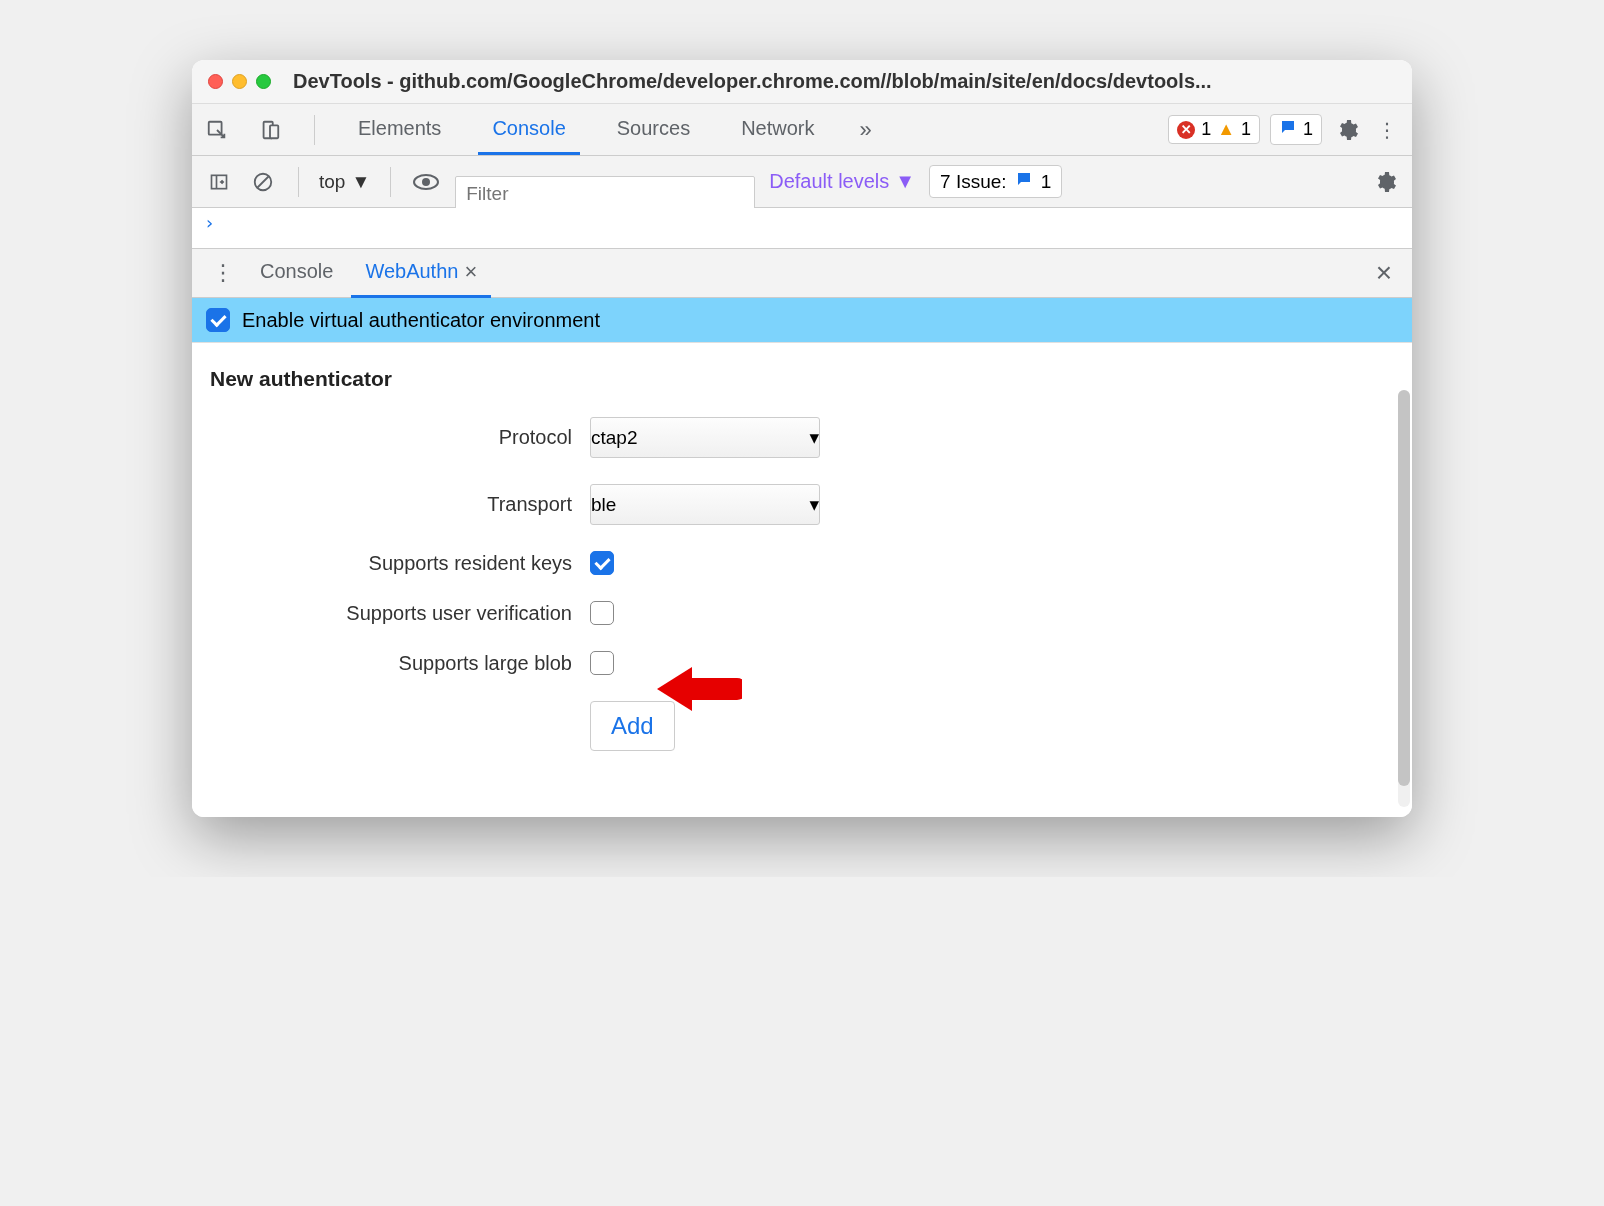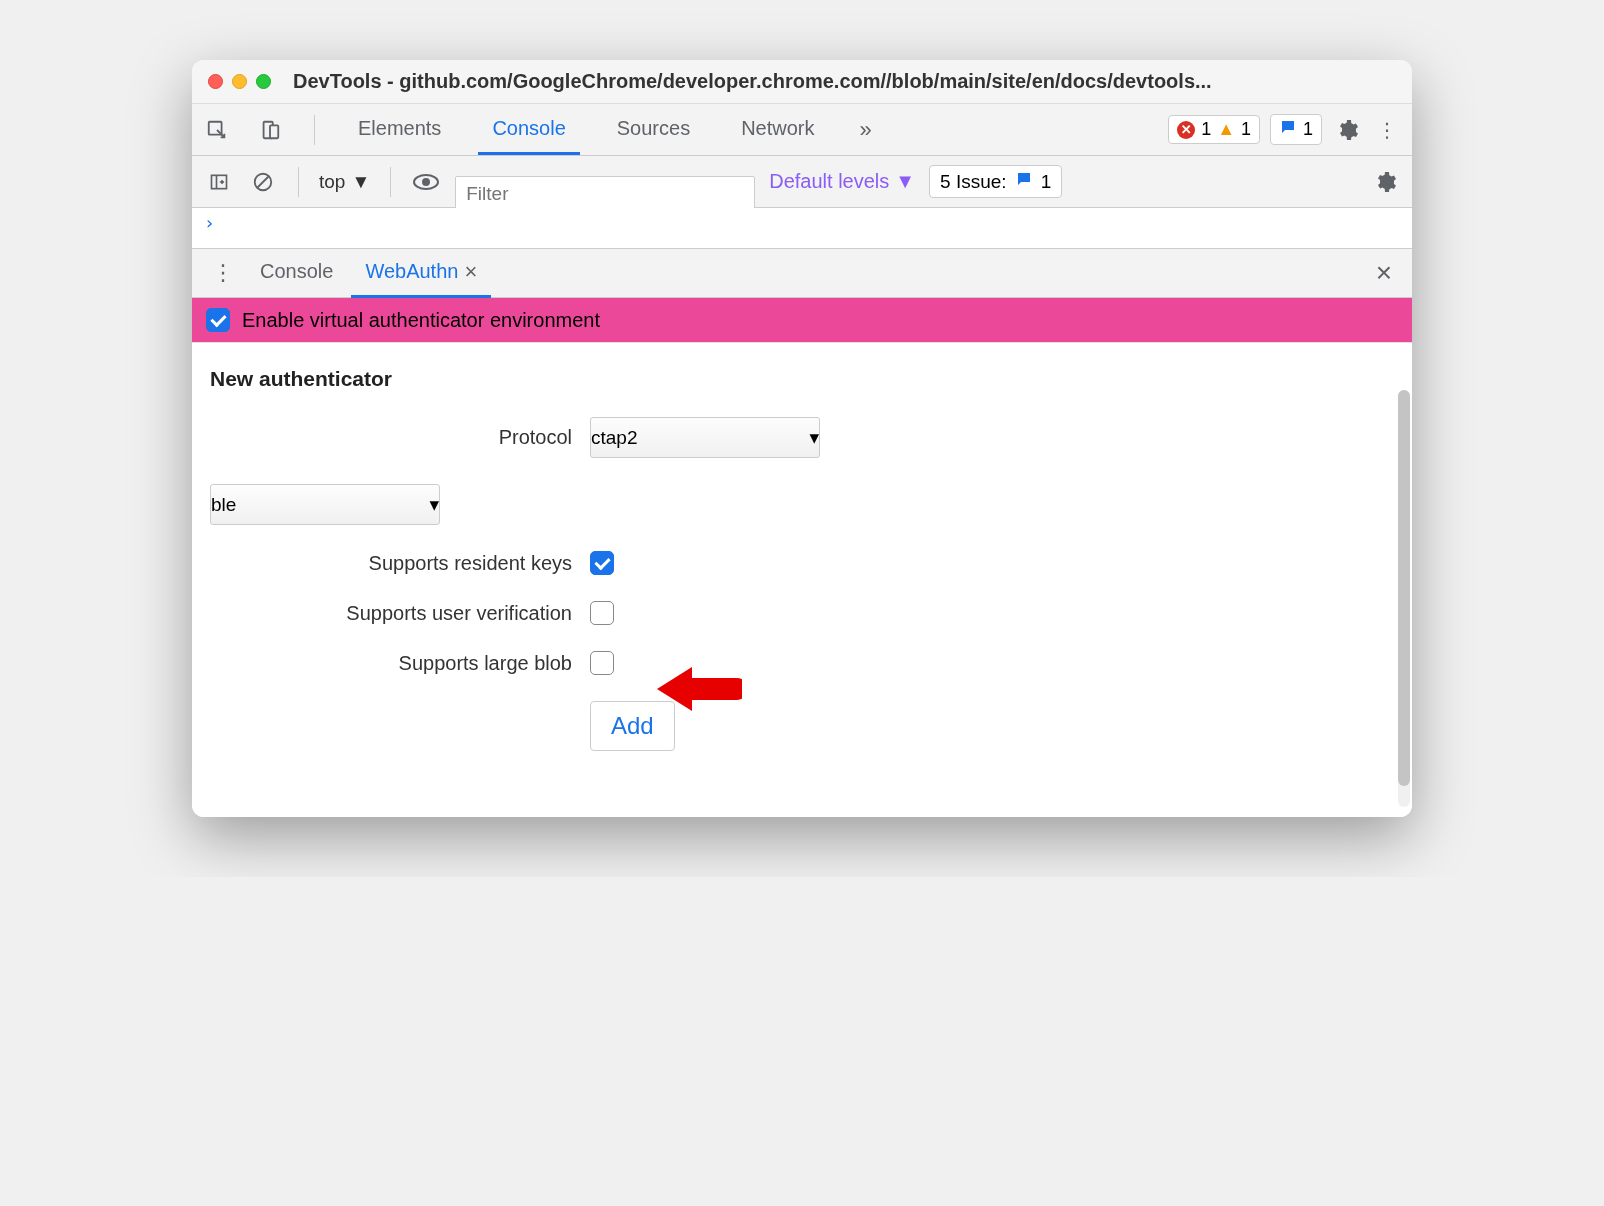--- a/index.html
+++ b/index.html
@@ -134,21 +134,21 @@
       display:flex; align-items:center; gap:6px;
     }
     .drawer-tab.active { color:#1a73e8; border-bottom-color:#1a73e8; }
     .close-x { color:#5f6368; font-size:22px; cursor:pointer; }
     .drawer-close { margin-left:auto; color:#5f6368; font-size:28px; cursor:pointer; padding:0 8px; }
     
     .enable-row {
       display:flex; align-items:center; gap:12px;
       padding: 10px 14px;
       border-bottom: 1px solid #e0e0e0;
-      background:#ec4899;
+      background:#7dd3fc;
     }
     
     .panel-body {
       padding: 24px 18px 40px 18px;
       background:#fff;
       position: relative;
       min-height: 430px;
     }
     .panel-heading { font-size: 21px; font-weight: 700; color:#222; margin-bottom: 26px; }
     .form-row {
@@ -305,21 +305,21 @@
             <ellipse cx="13" cy="9" rx="12" ry="7" fill="none" stroke="#5f6368" stroke-width="2"></ellipse>
             <circle cx="13" cy="9" r="4"></circle>
           </svg>
     </div>
     <input class="filter-input" placeholder="Filter" style="">
     <div class="levels-select">
       <span>Default levels</span>
       <span>▼</span>
     </div>
     <div class="issue-box">
-      <span>5 Issue:</span>
+      <span>7 Issue:</span>
       <span class="msg-icon">
         <svg width="18" height="18" viewBox="0 0 24 24" fill="#1a73e8">
               <path d="M4 4h16v12H8l-4 4z"></path>
             </svg>
       </span>
       <span>1</span>
     </div>
     <div class="tool-icon" style="margin-left:auto">
       <svg class="gear-svg" viewBox="0 0 24 24">
             <path d="M12 8a4 4 0 100 8 4 4 0 000-8zm9 4a7.5 7.5 0 00-.12-1.3l2.1-1.6-2-3.5-2.5 1a7.6 7.6 0 00-2.2-1.3L16 2h-4l-.3 2.7a7.6 7.6 0 00-2.2 1.3l-2.5-1-2 3.5 2.1 1.6A7.5 7.5 0 007 12c0 .4.04.9.12 1.3L5 14.9l2 3.5 2.5-1c.7.5 1.4 1 2.2 1.3L12 22h4l.3-2.7c.8-.3 1.5-.7 2.2-1.3l2.5 1 2-3.5-2.1-1.6c.08-.4.1-.9.1-1.3z"></path>
@@ -355,20 +355,21 @@
       <div class="form-label">Protocol</div>
       <div class="form-control">
         <div class="select">
           <span>ctap2</span>
           <span>▾</span>
         </div>
       </div>
     </div>
 
     <div class="form-row">
+      <div class="form-label">Transport</div>
       <div class="form-control">
         <div class="select">
           <span>ble</span>
           <span>▾</span>
         </div>
       </div>
     </div>
 
     <div class="form-row">
       <div class="form-label">Supports resident keys</div>

